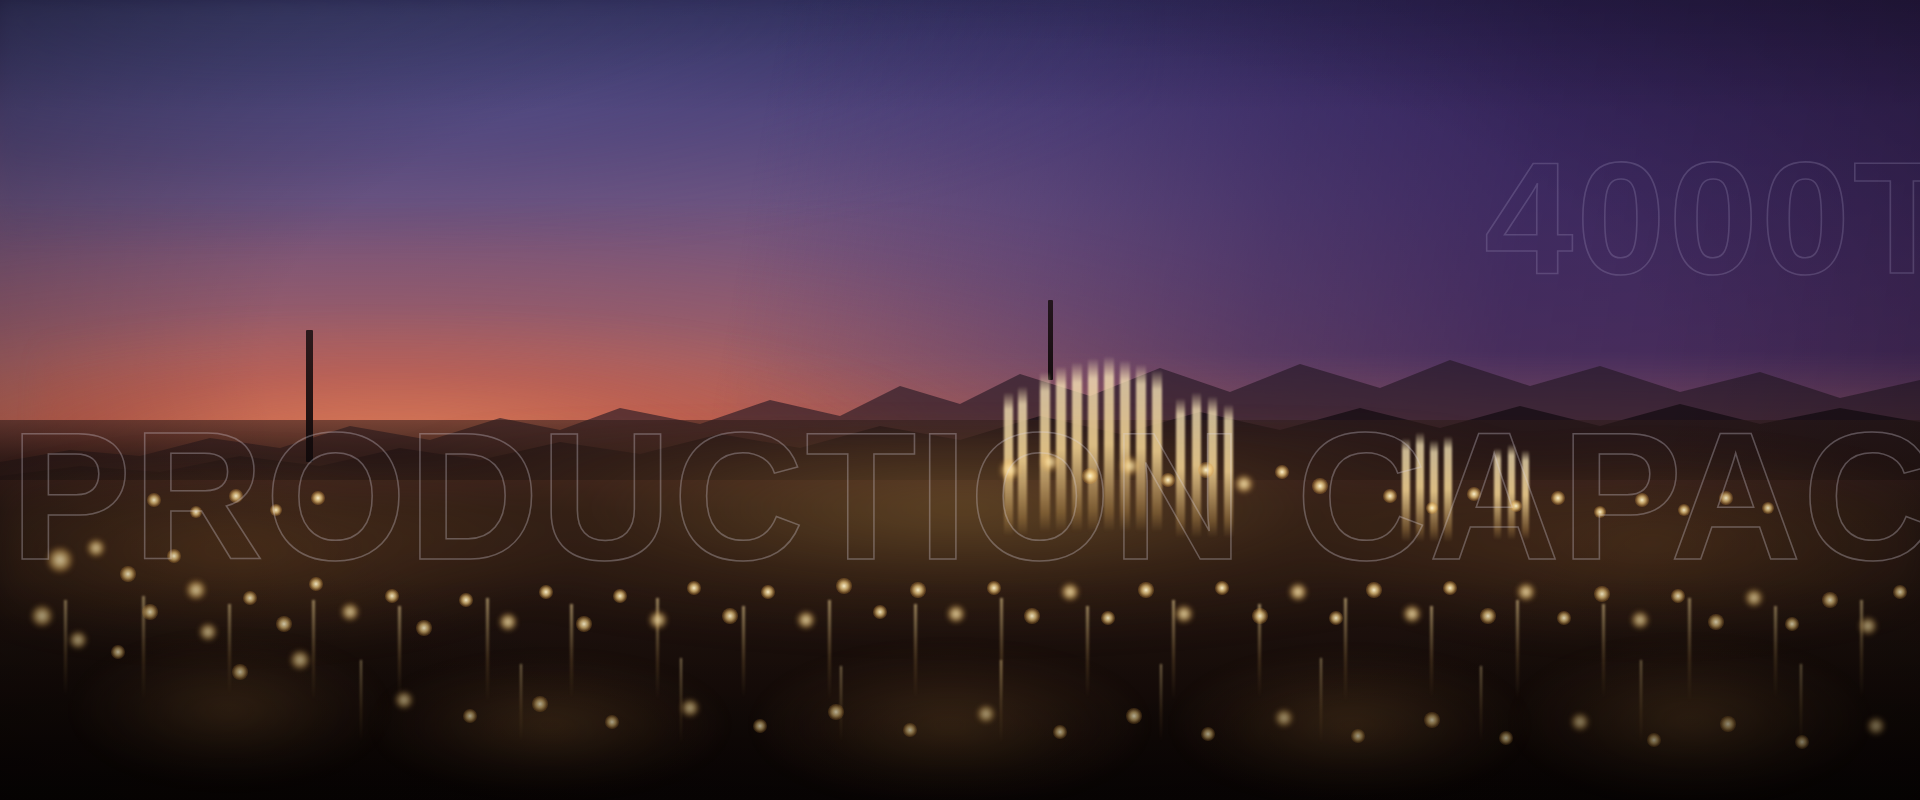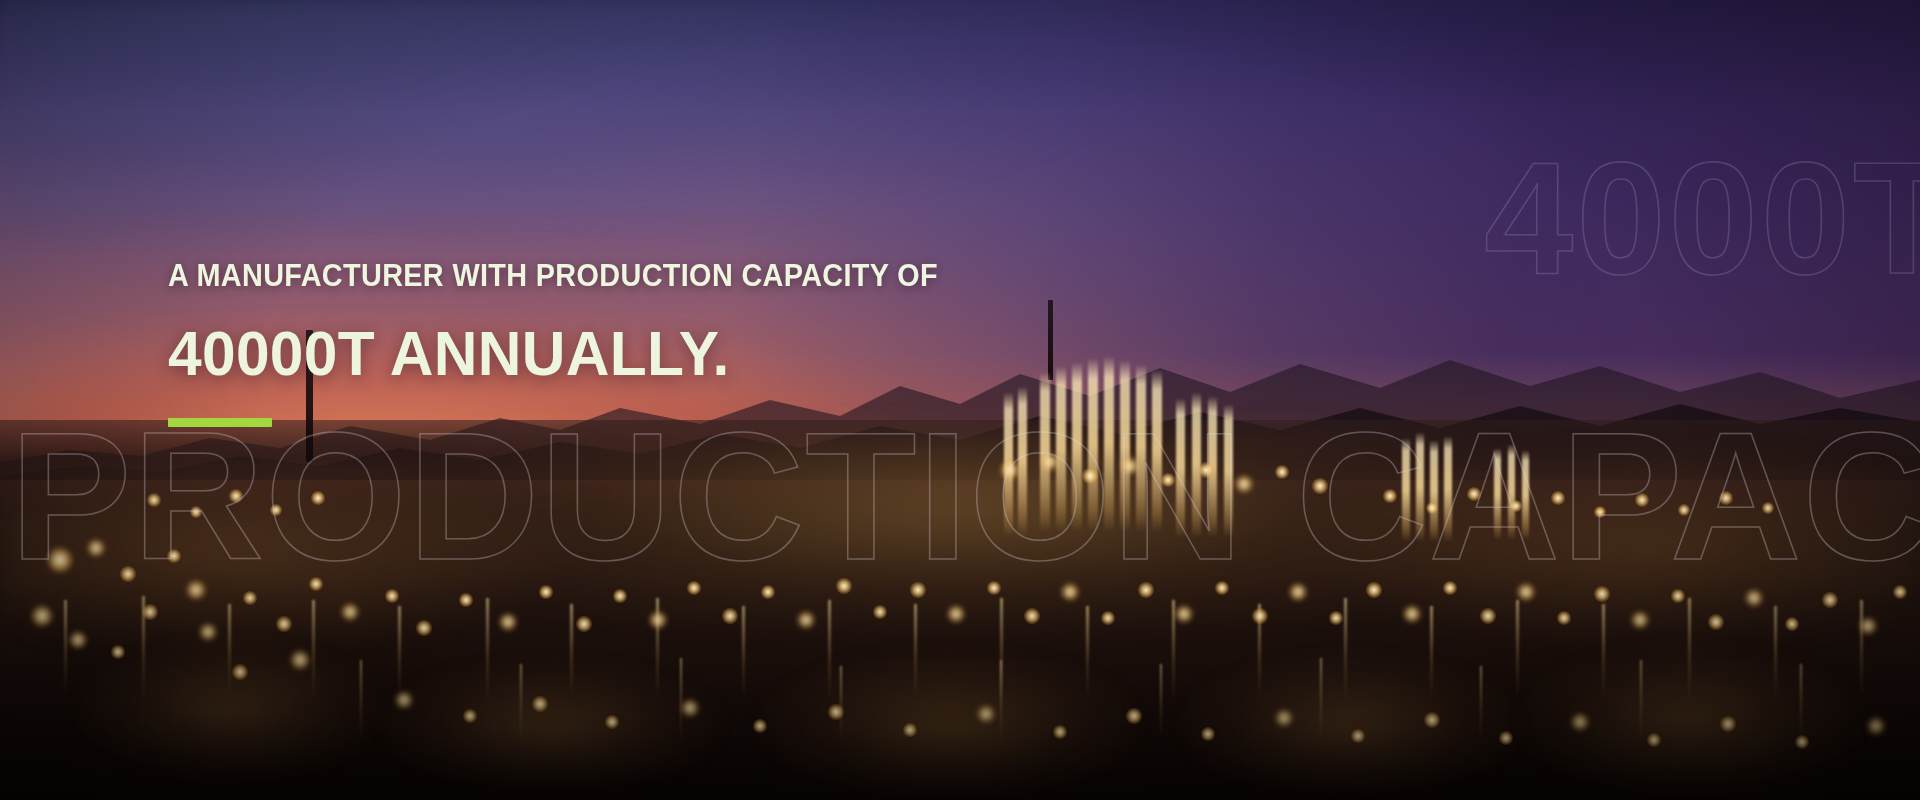--- a/index.html
+++ b/index.html
@@ -425,19 +425,14 @@
       <div class="lt" style="left: 1635px; top: 493px; width: 14px; height: 14px;"></div>
       <div class="lt" style="left: 1678px; top: 504px; width: 12px; height: 12px;"></div>
       <div class="lt" style="left: 1719px; top: 491px; width: 14px; height: 14px;"></div>
       <div class="lt" style="left: 1762px; top: 502px; width: 12px; height: 12px;"></div>
     </div>
   <div class="vignette"></div>
 
   <div class="wm wm-4000t">4000T</div>
   <div class="wm wm-production">PRODUCTION CAPACITY</div>
 
-  <div class="copy">
-    <p class="eyebrow">A MANUFACTURER WITH PRODUCTION CAPACITY OF</p>
-    <h1 class="headline">40000T ANNUALLY.</h1>
-    <div class="accent-bar"></div>
-  </div>
 
 </div>
 
 </body></html>

